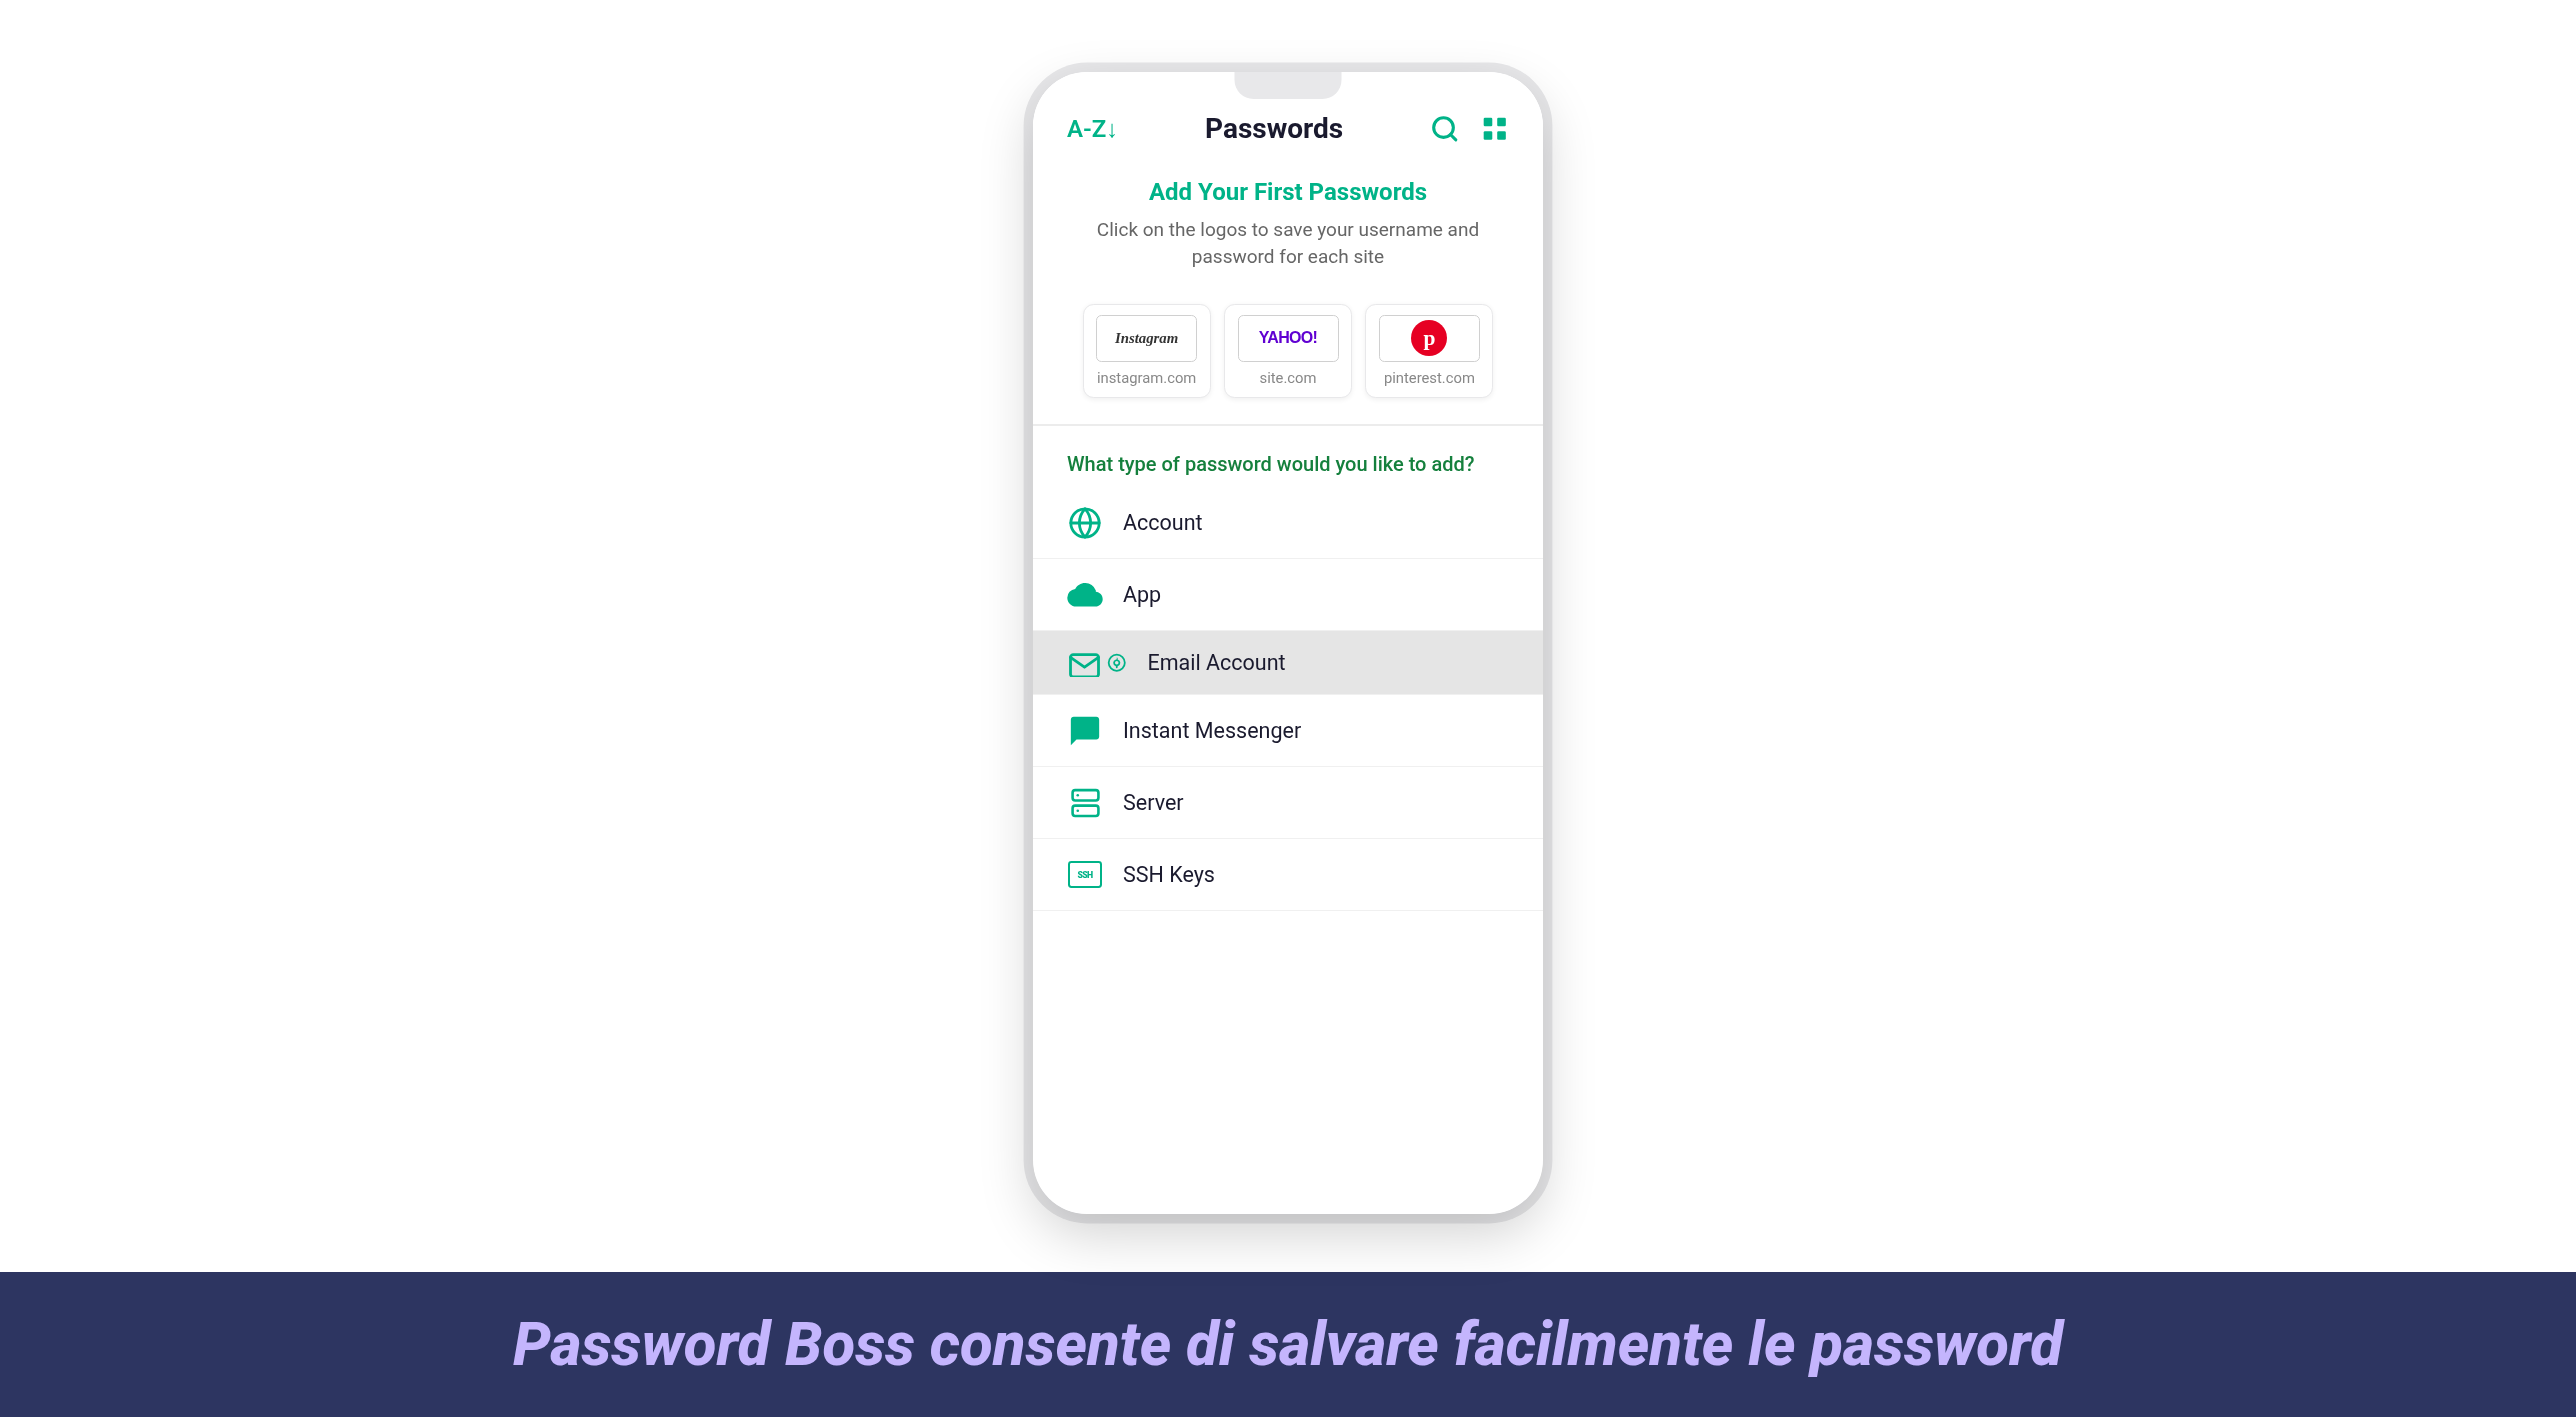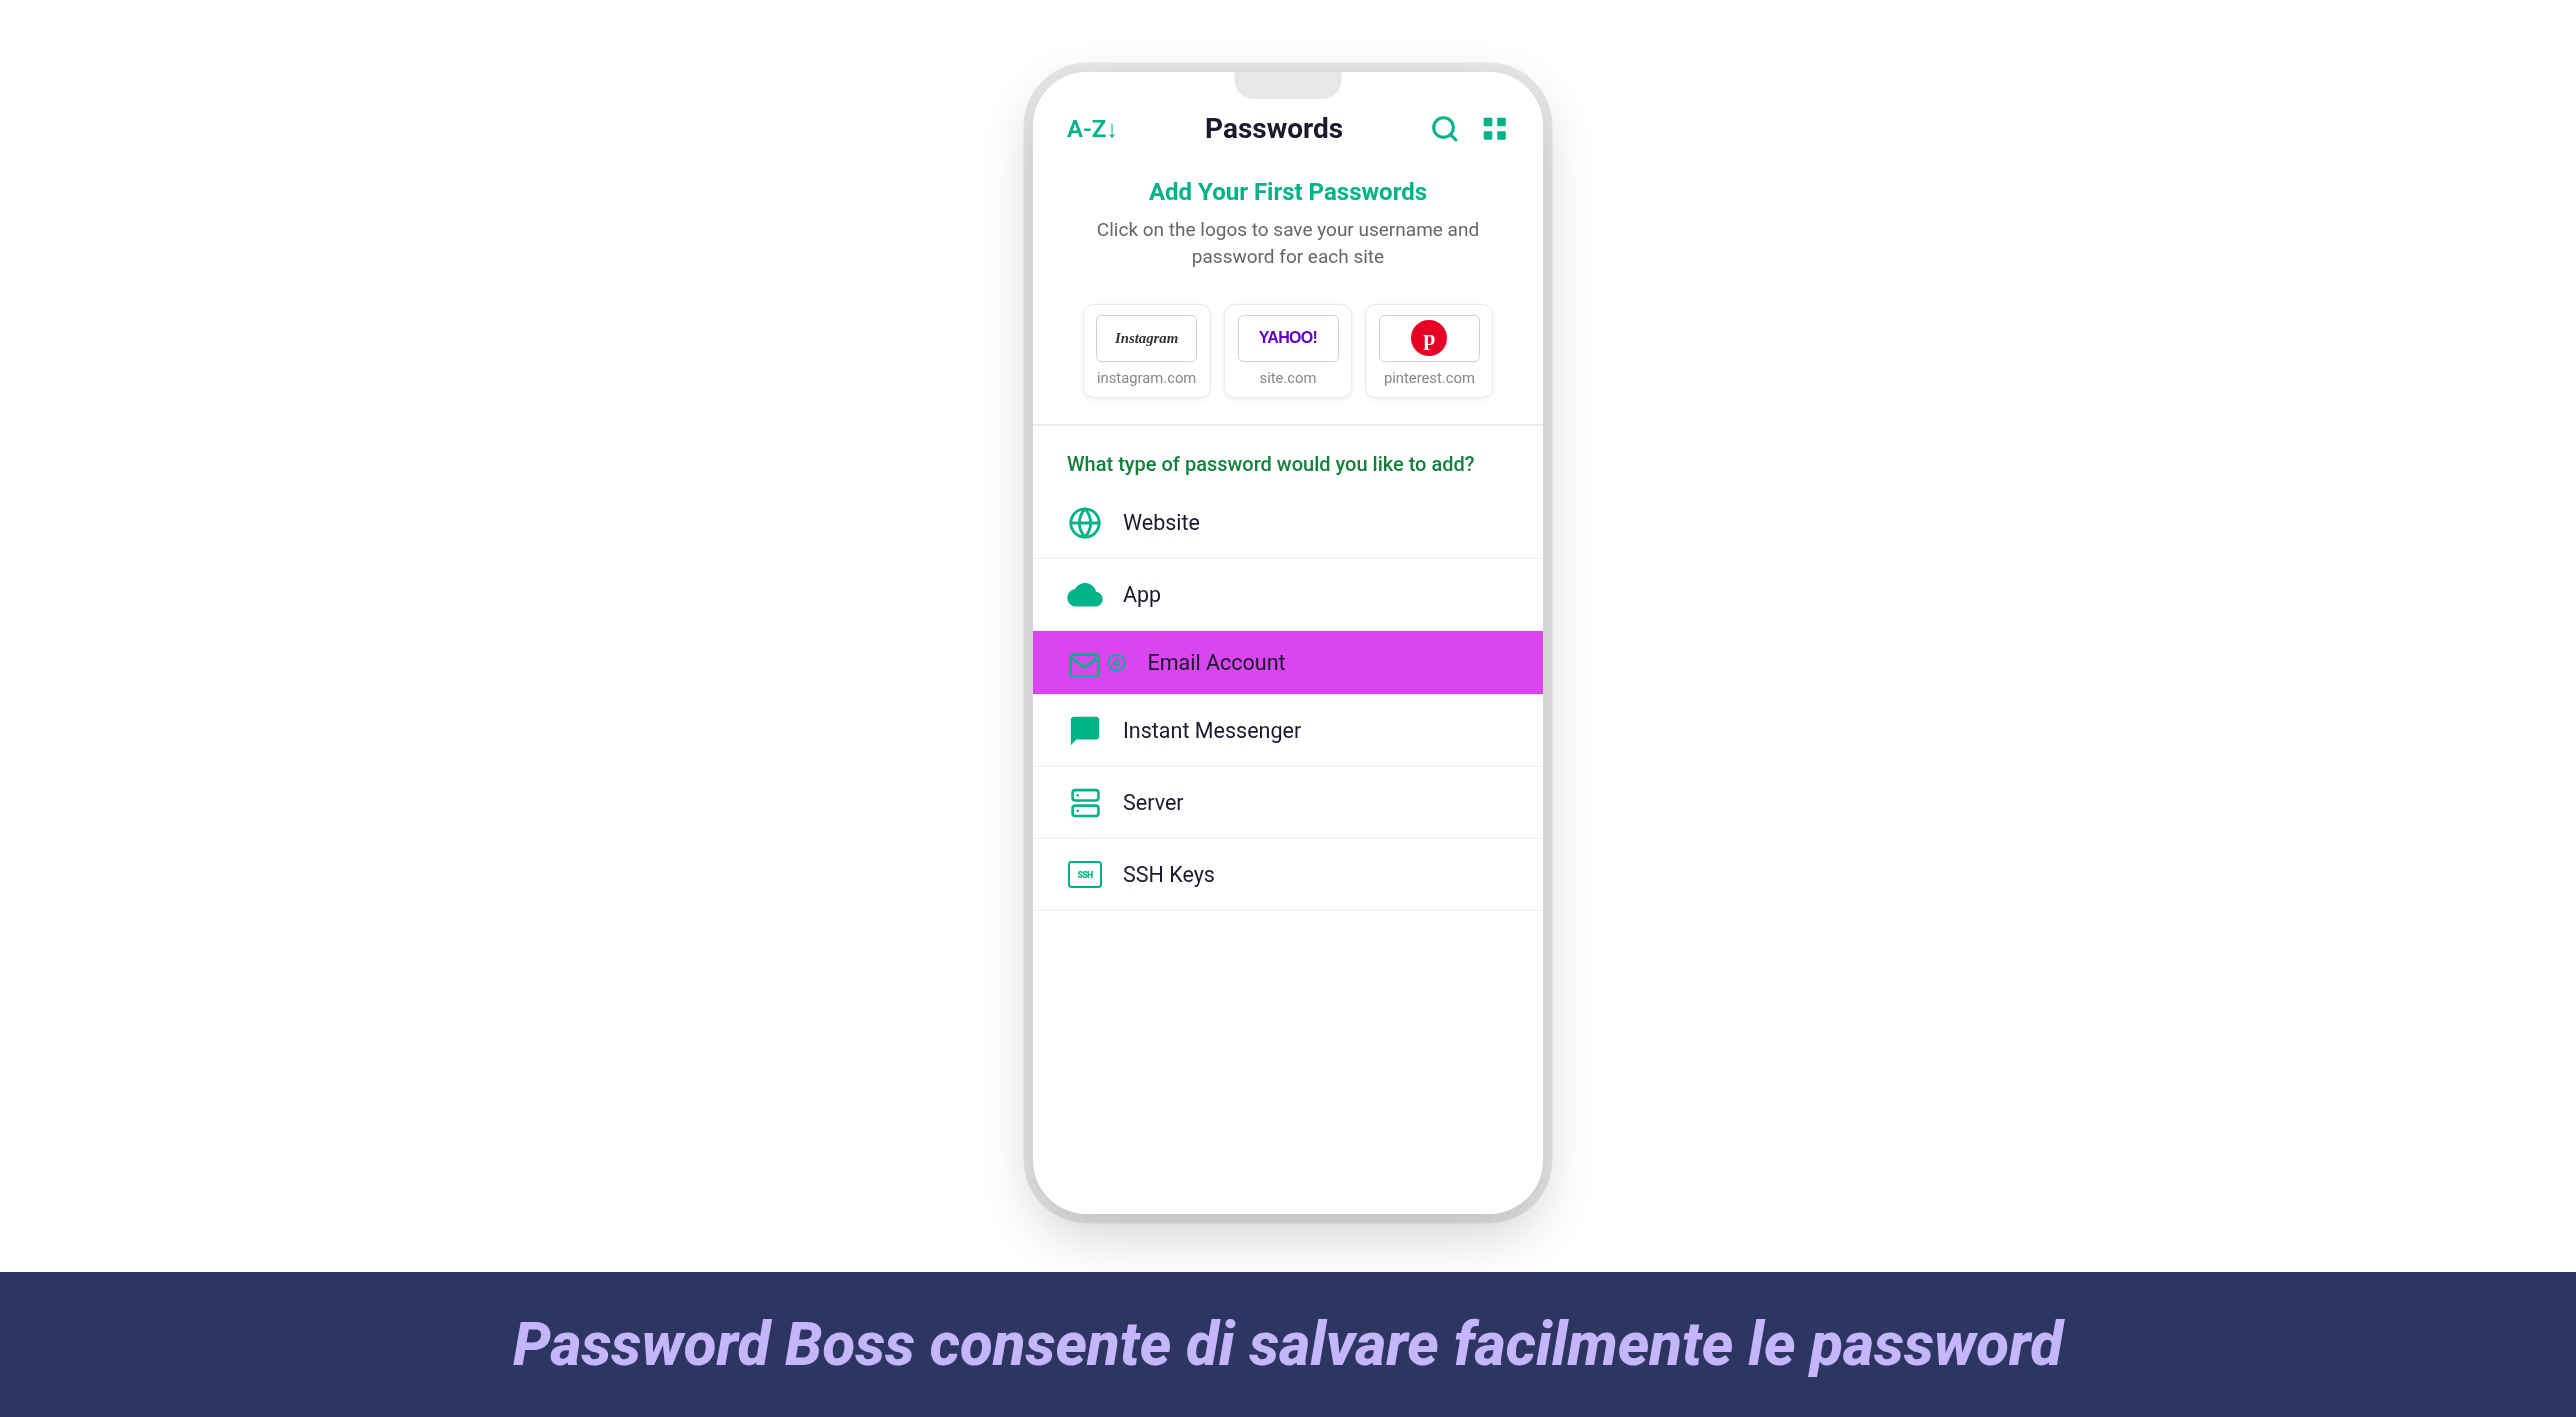--- a/index.html
+++ b/index.html
@@ -217,21 +217,21 @@
     .menu-item {
       display: flex;
       align-items: center;
       padding: 17.5px 34px;
       gap: 20px;
       border-bottom: 0.7px solid #f0f0f0;
       background: #ffffff;
     }
 
     .menu-item.active {
-      background: #d946ef;
+      background: #e5e5e5;
     }
 
     .menu-item-icon {
       width: 36px;
       height: 36px;
       display: flex;
       align-items: center;
       justify-content: center;
       flex-shrink: 0;
     }
@@ -342,21 +342,21 @@
       <div class="menu-list">
 
         <div class="menu-item">
           <div class="menu-item-icon">
             <svg width="34" height="34" viewBox="0 0 24 24" fill="none" stroke="#00b388" stroke-width="2" stroke-linecap="round" stroke-linejoin="round">
               <circle cx="12" cy="12" r="10"></circle>
               <line x1="2" y1="12" x2="22" y2="12"></line>
               <path d="M12 2a15.3 15.3 0 0 1 4 10 15.3 15.3 0 0 1-4 10 15.3 15.3 0 0 1-4-10 15.3 15.3 0 0 1 4-10z"></path>
             </svg>
           </div>
-          <span class="menu-item-label">Website</span>
+          <span class="menu-item-label">Account</span>
         </div>
 
         <div class="menu-item">
           <div class="menu-item-icon">
             <svg width="36" height="29.5" viewBox="0 0 24 20" fill="#00b388">
               <path d="M19.35 7.04A7.49 7.49 0 0 0 12 2C9.11 2 6.6 3.64 5.35 6.04A5.994 5.994 0 0 0 0 12c0 3.31 2.69 6 6 6h13c2.76 0 5-2.24 5-5 0-2.64-2.05-4.78-4.65-4.96z"></path>
             </svg>
           </div>
           <span class="menu-item-label">App</span>
         </div>

